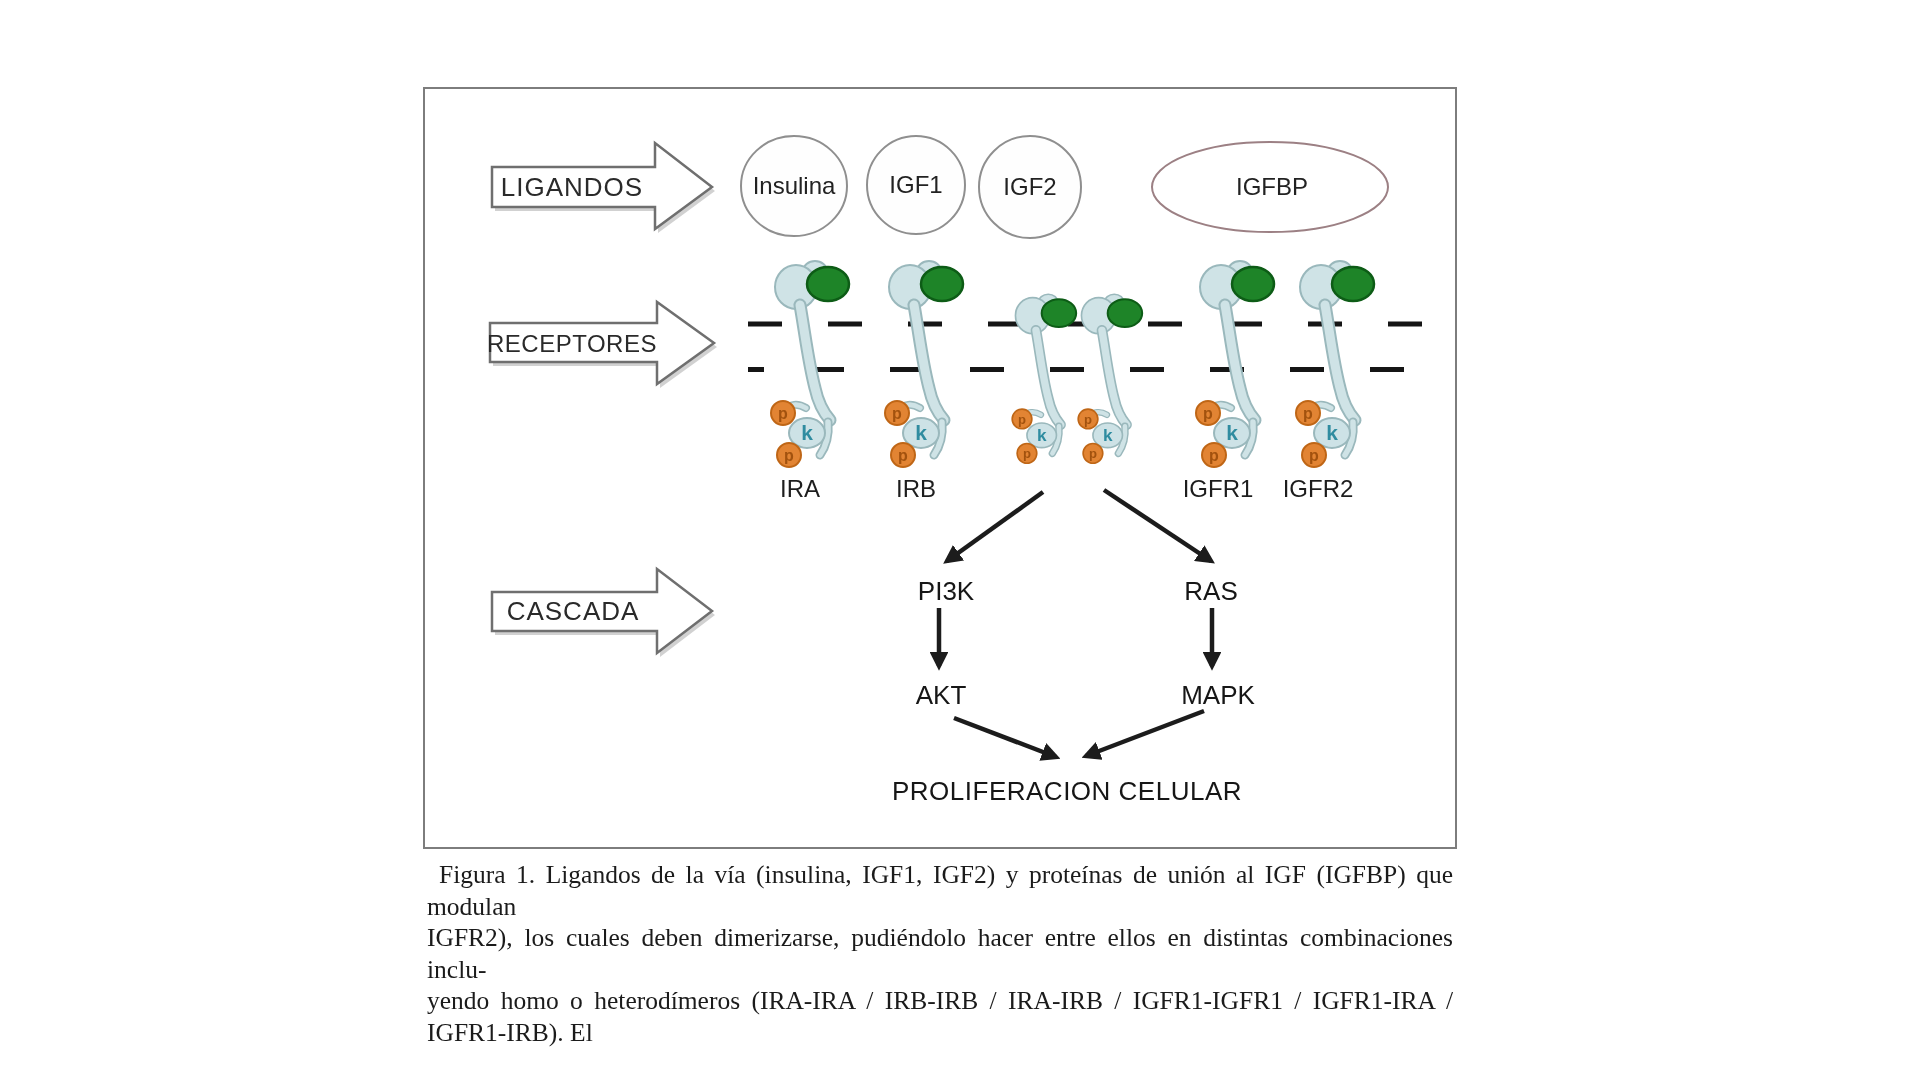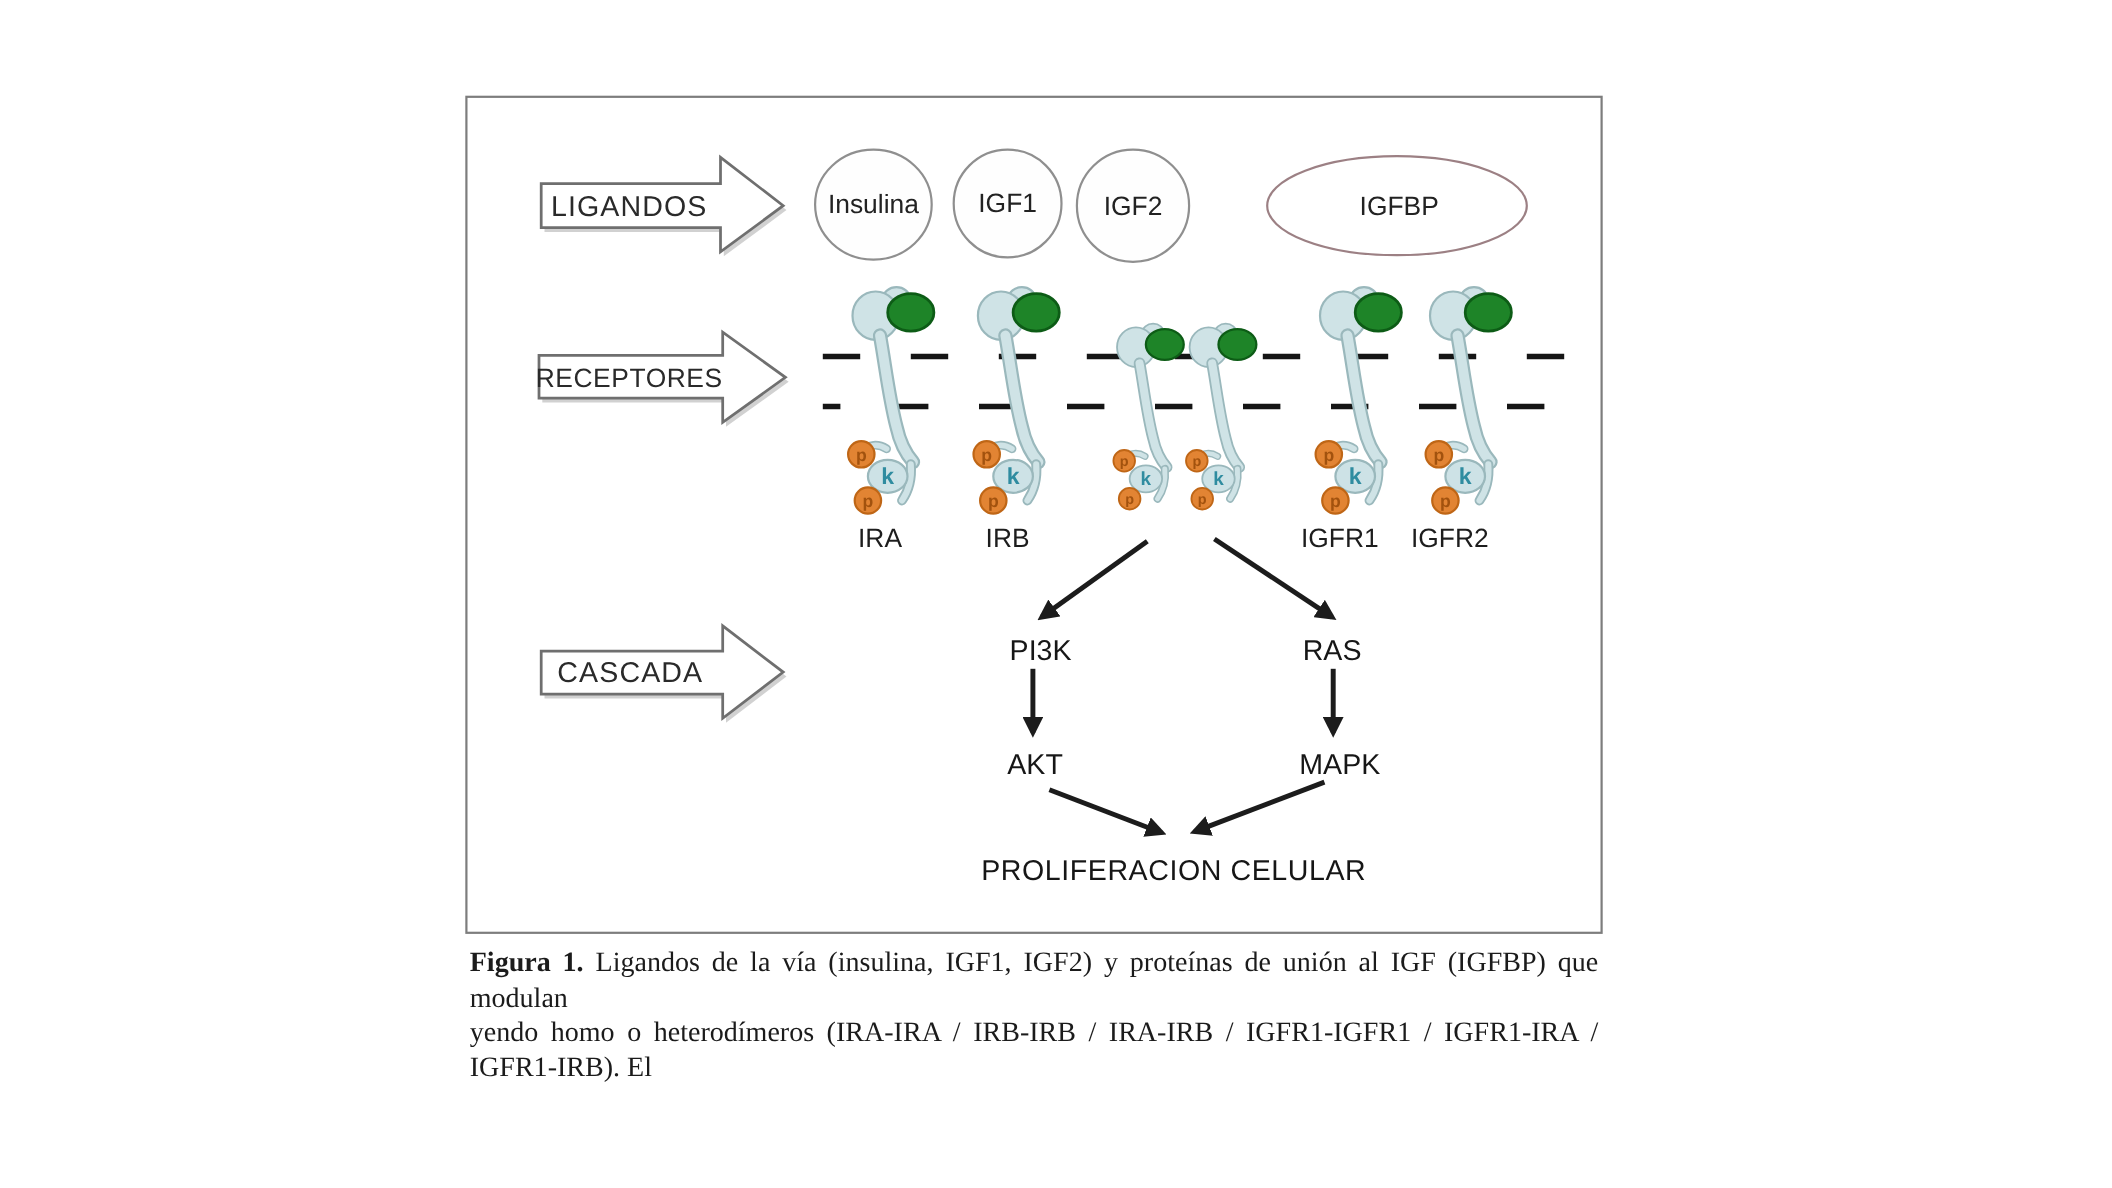--- a/index.html
+++ b/index.html
@@ -13,21 +13,21 @@
   text.receptor-label{font-size:24px;fill:#1d1d1d;}
   text.cascade-label{font-size:26px;fill:#161616;}
   text.outcome-label{font-size:26px;letter-spacing:.5px;fill:#161616;}
   text.k-letter{font-size:21px;font-weight:bold;fill:#2f8ca0;}
   text.p-letter{font-size:16px;font-weight:bold;fill:#a2520e;}
   .caption{position:absolute;left:427px;top:859px;width:1026px;
            font-family:"Liberation Serif",serif;font-size:25.5px;line-height:31.5px;
            color:#1b1b1b;text-align:justify;}
   .cap-line{text-align:justify;text-align-last:justify;}
   .cap-line:last-child{text-align-last:auto;}
-  .cap-bold{font-weight:bold;}
+  .cap-bold{font-weight:normal;margin-left:12px;}
 </style>
 </head>
 <body>
 
 <div class="page">
 
   <svg class="diagram" width="1920" height="1080" viewBox="0 0 1920 1080">
 
     <defs>
       <marker id="ah" viewBox="0 0 10 10" refX="7.5" refY="5" markerWidth="4.2" markerHeight="4.2" orient="auto" markerUnits="strokeWidth">
@@ -109,17 +109,18 @@
 
     <text class="cascade-label" x="946" y="600" text-anchor="middle">PI3K</text>
     <text class="cascade-label" x="1211" y="600" text-anchor="middle">RAS</text>
     <text class="cascade-label" x="941" y="704" text-anchor="middle">AKT</text>
     <text class="cascade-label" x="1218" y="704" text-anchor="middle">MAPK</text>
     <text class="outcome-label" x="1067" y="800" text-anchor="middle">PROLIFERACION CELULAR</text>
   </svg>
 
   <div class="caption">
     <div class="cap-line"><span class="cap-bold">Figura 1.</span> <span>Ligandos de la vía (insulina, IGF1, IGF2) y proteínas de unión al IGF (IGFBP) que modulan</span></div>
+    <div class="cap-line">IGFR2), los cuales deben dimerizarse, pudiéndolo hacer entre ellos en distintas combinaciones inclu-</div>
     <div class="cap-line">yendo homo o heterodímeros (IRA-IRA / IRB-IRB / IRA-IRB / IGFR1-IGFR1 / IGFR1-IRA / IGFR1-IRB). El</div>
 
   </div>
 
 </div>
 
 </body></html>

